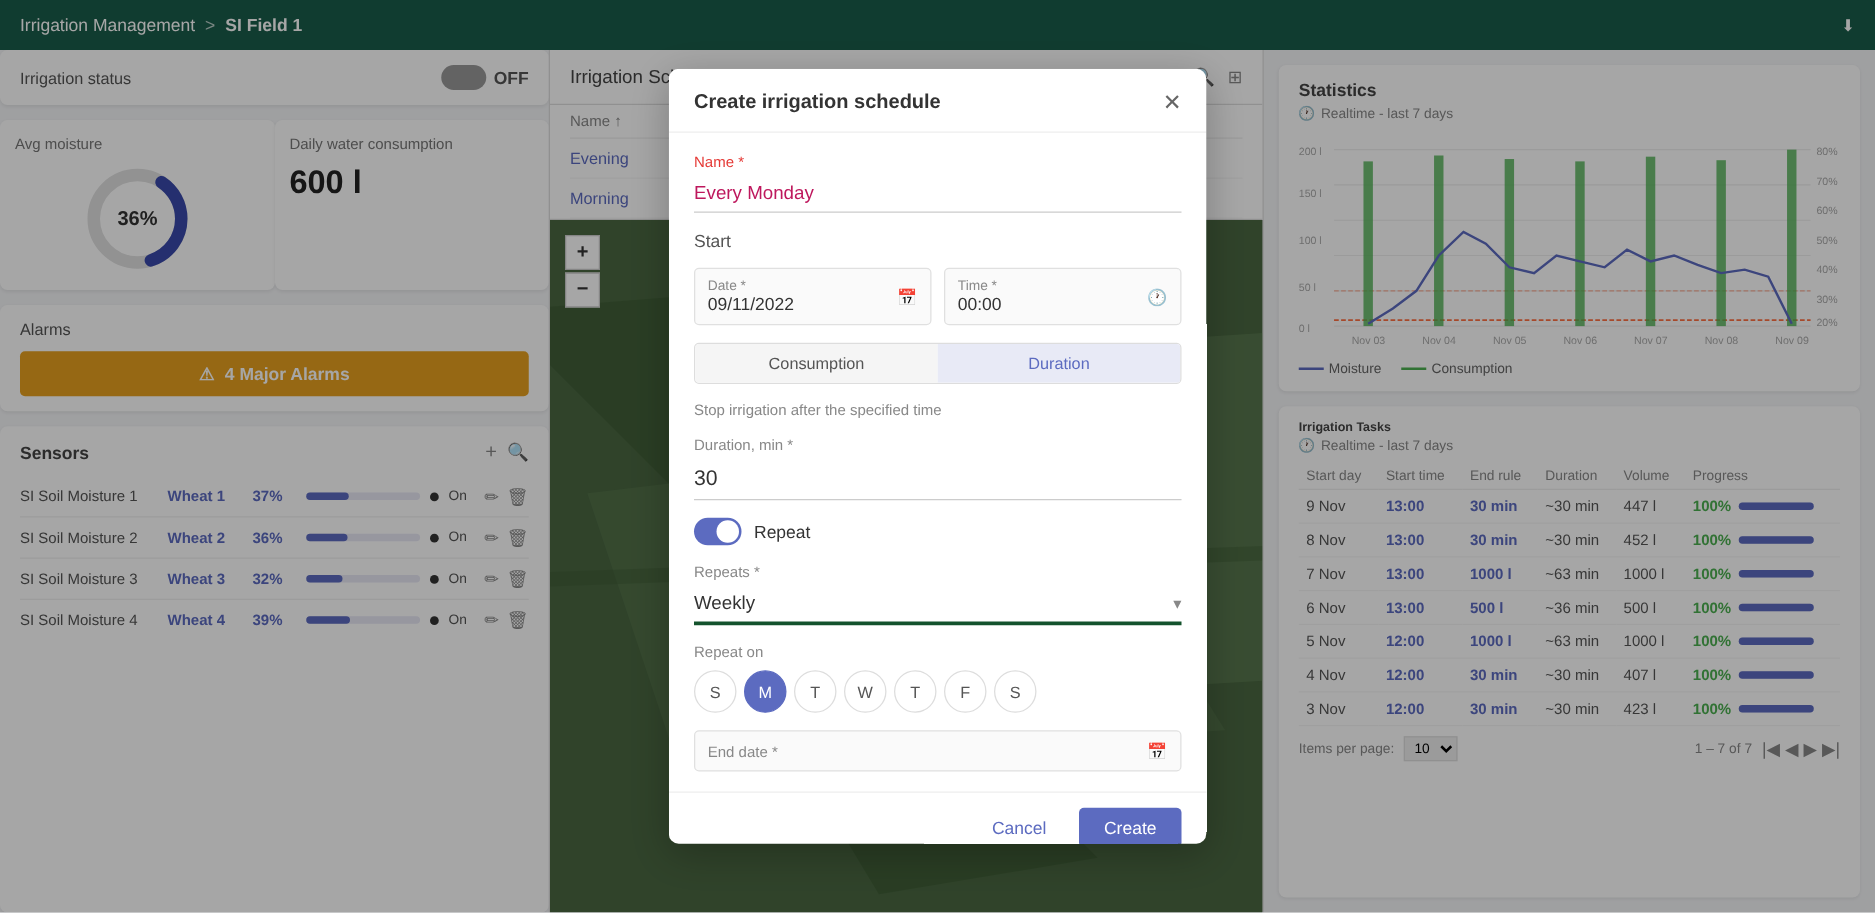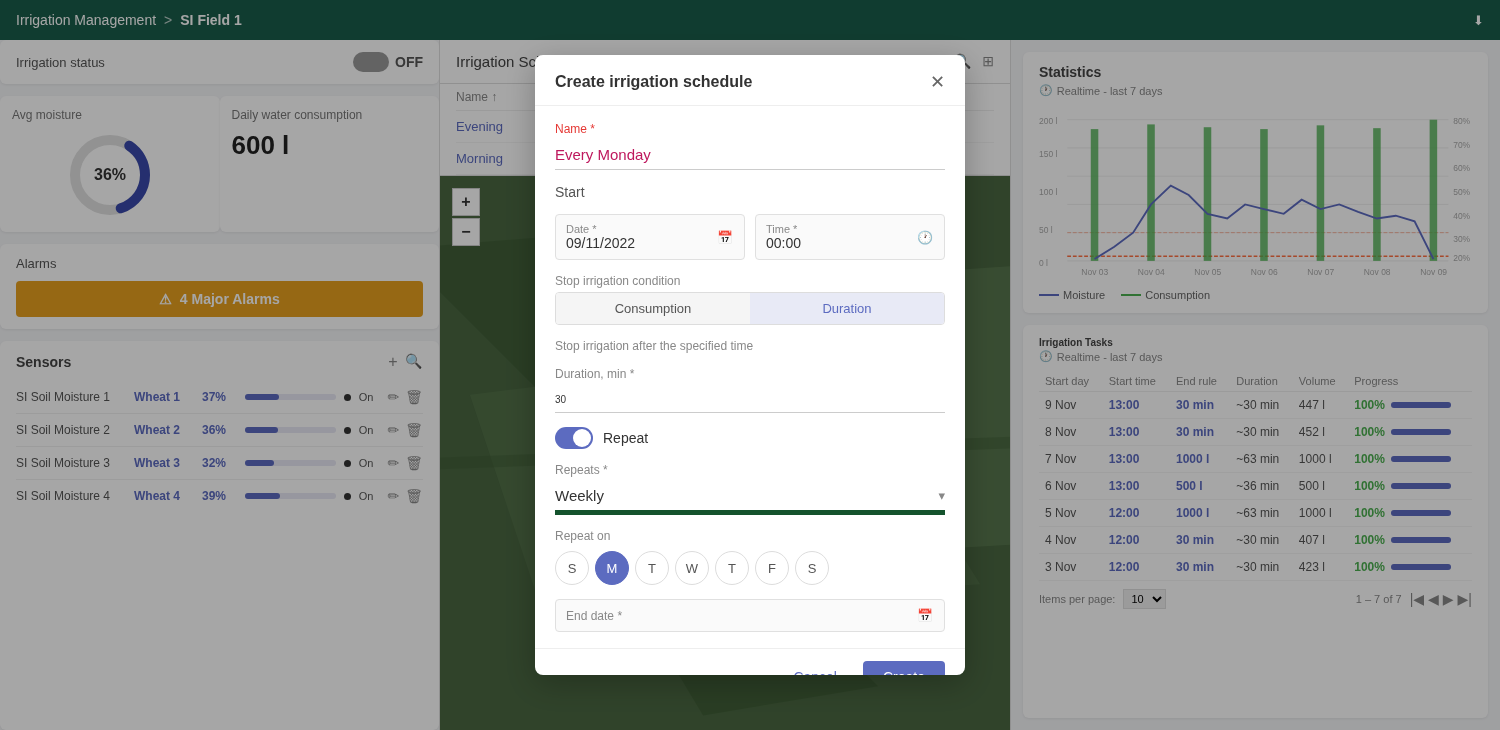--- a/index.html
+++ b/index.html
@@ -338,21 +338,21 @@
       width: 18px;
       height: 18px;
       background: white;
       border-radius: 50%;
       top: 2px;
       left: 18px;
       transition: left 0.2s;
     }
     .repeat-label { font-size: 14px; color: #333; font-weight: 500; }
     .select-wrapper {
-      border-bottom: 5px solid #14532d;
+      border-bottom: 3px solid #14532d;
       padding: 6px 0;
       display: flex;
       align-items: center;
       justify-content: space-between;
     }
     .select-wrapper select {
       border: none;
       background: transparent;
       font-size: 15px;
       color: #333;
@@ -813,33 +813,32 @@
         <div class="date-input-wrapper">
           <div>
             <div style="font-size:11px;color:#888;">Time *</div>
             <input type="text" value="00:00" style="border: none; background: transparent; font-size: 14px; color: rgb(51, 51, 51); outline: none; width: 80px;">
           </div>
           <span style="color:#888;">🕐</span>
         </div>
       </div>
 
       <div class="form-group">
-        <div class="stop-condition-label">Stop irrigation condition</div>
         <div class="toggle-group">
           <div class="toggle-option">Consumption</div>
           <div class="toggle-option active">Duration</div>
         </div>
       </div>
 
       <div class="stop-hint">Stop irrigation after the specified time</div>
 
       <div class="form-group">
         <label class="form-label">Duration, min *</label>
         <div class="duration-input-wrapper">
-          <input type="text" value="30" style="border: none; background: transparent; font-size: 10px; color: rgb(51, 51, 51); outline: none; width: 100%;">
+          <input type="text" value="30" style="border: none; background: transparent; font-size: 17px; color: rgb(51, 51, 51); outline: none; width: 100%;">
         </div>
       </div>
 
       <div class="repeat-row">
         <div class="repeat-toggle"></div>
         <span class="repeat-label">Repeat</span>
       </div>
 
       <div class="form-group">
         <label class="form-label">Repeats *</label>

